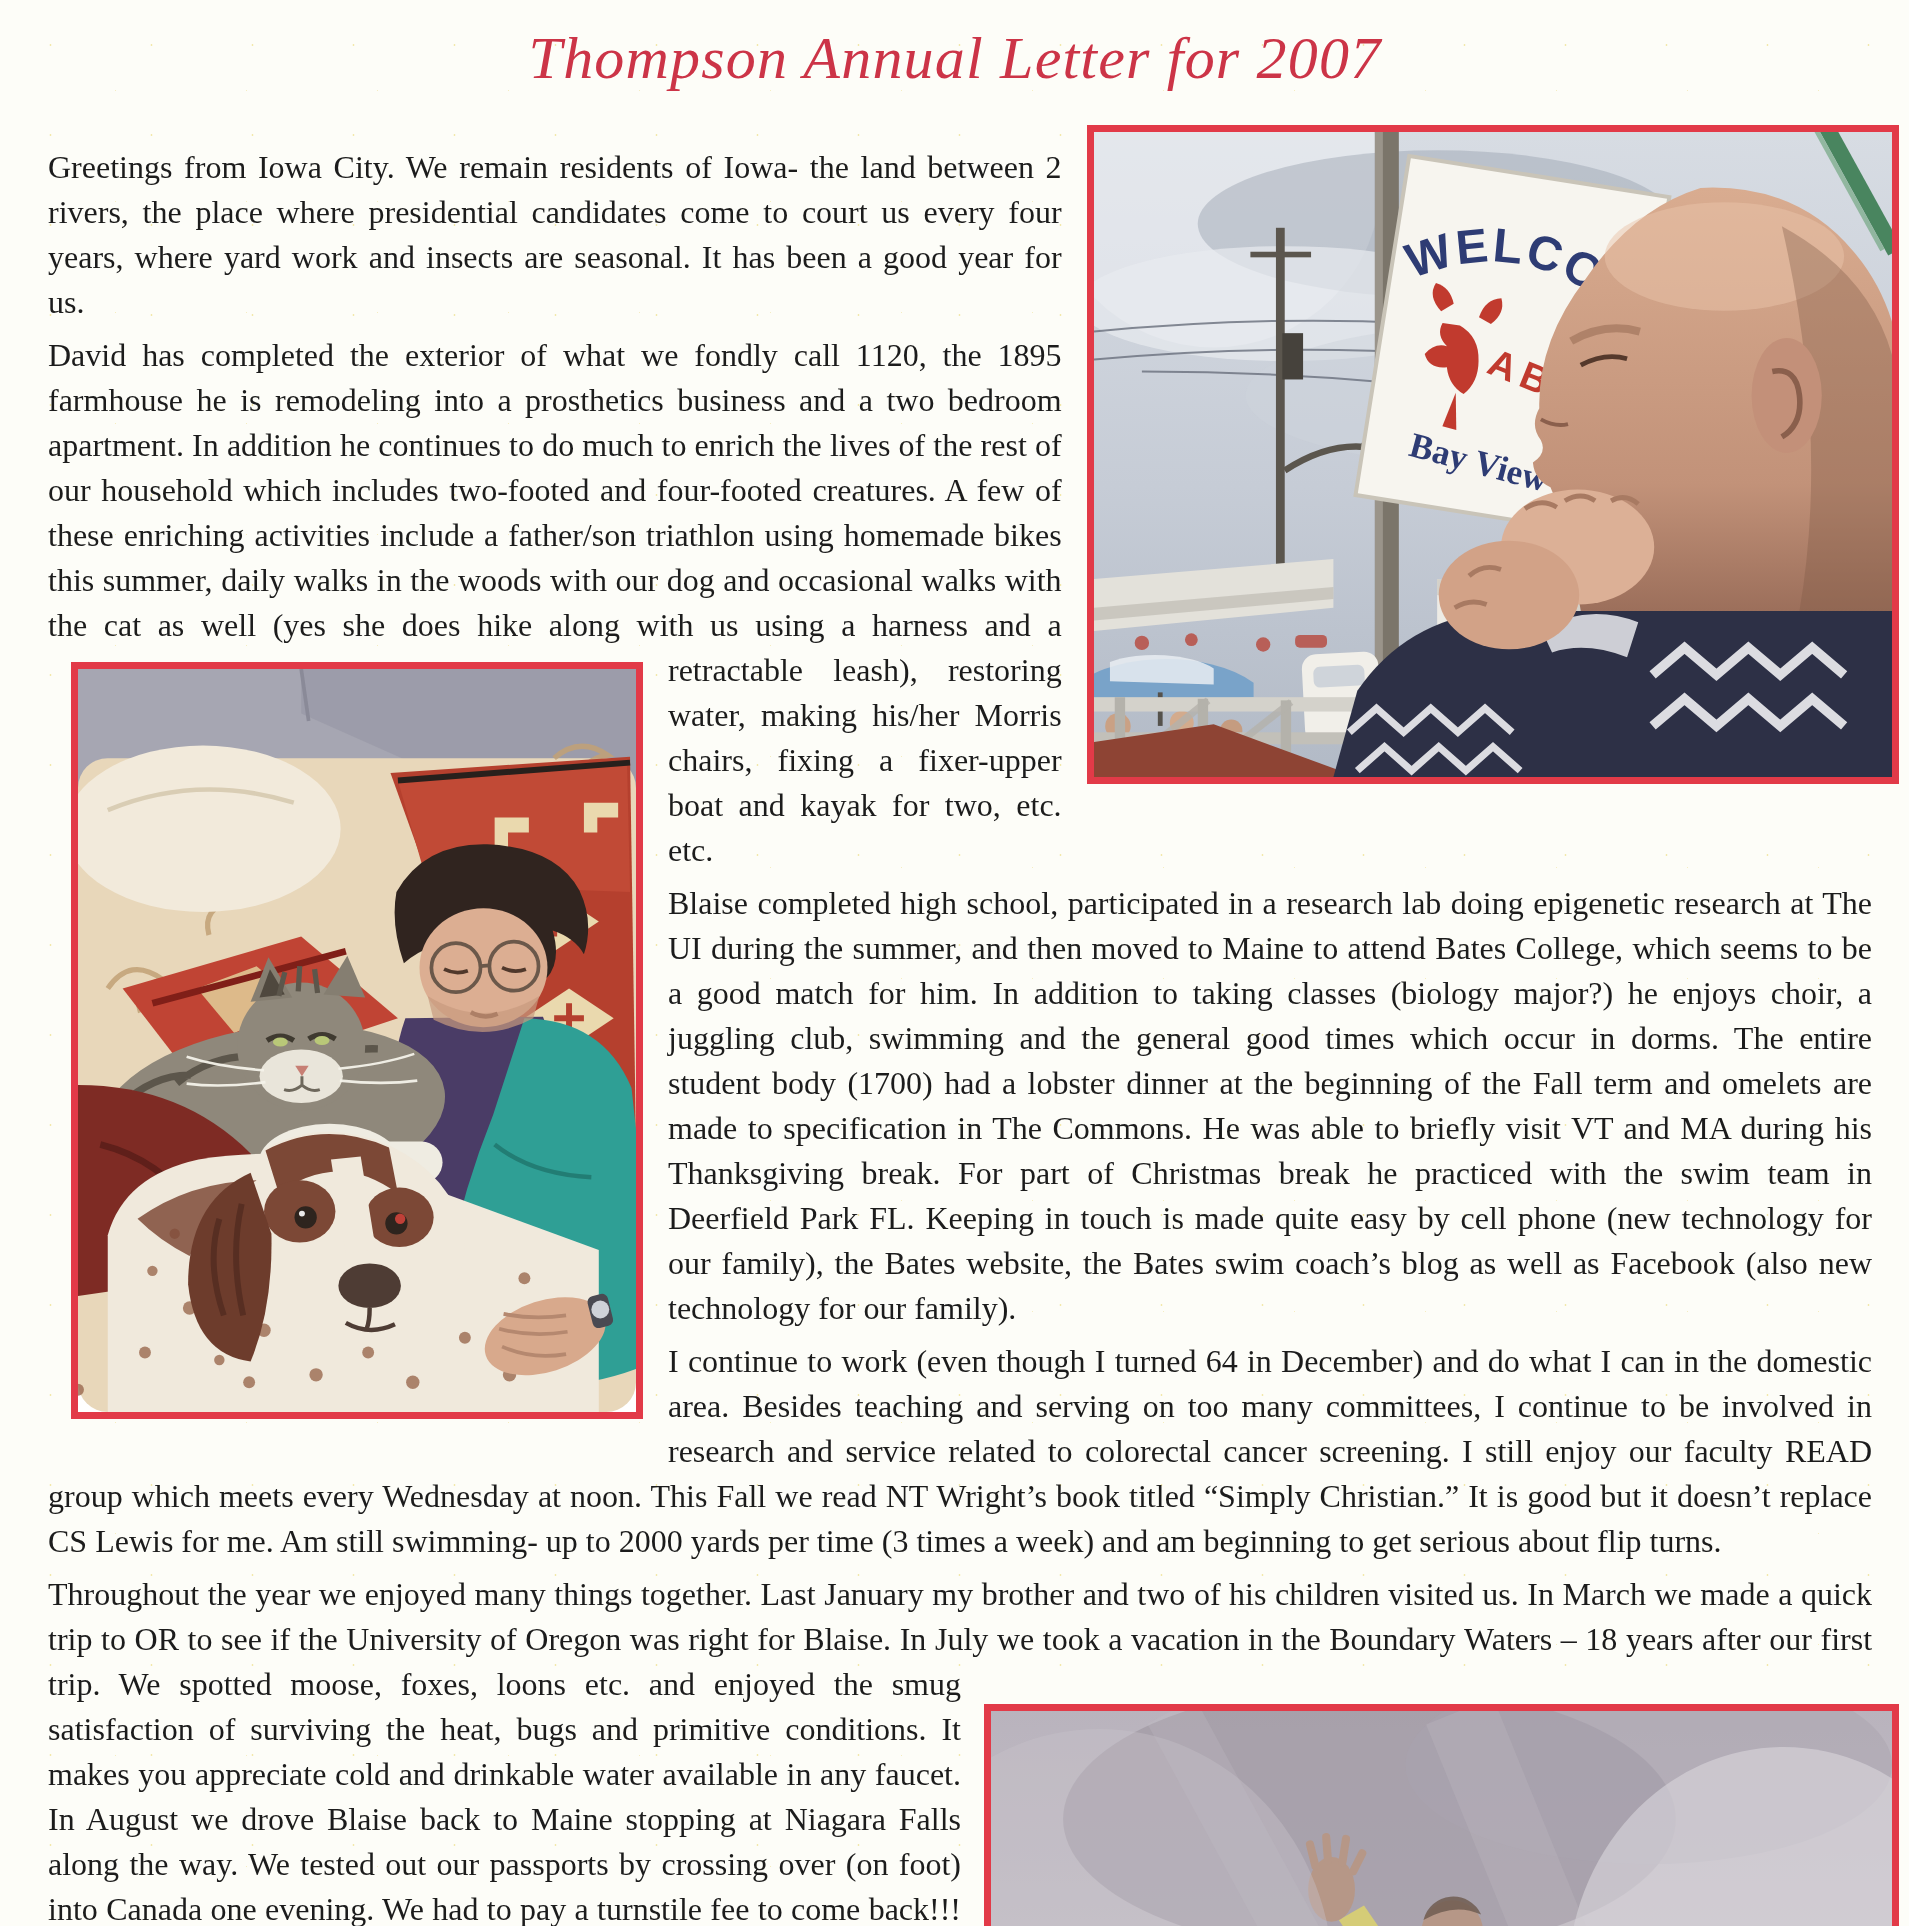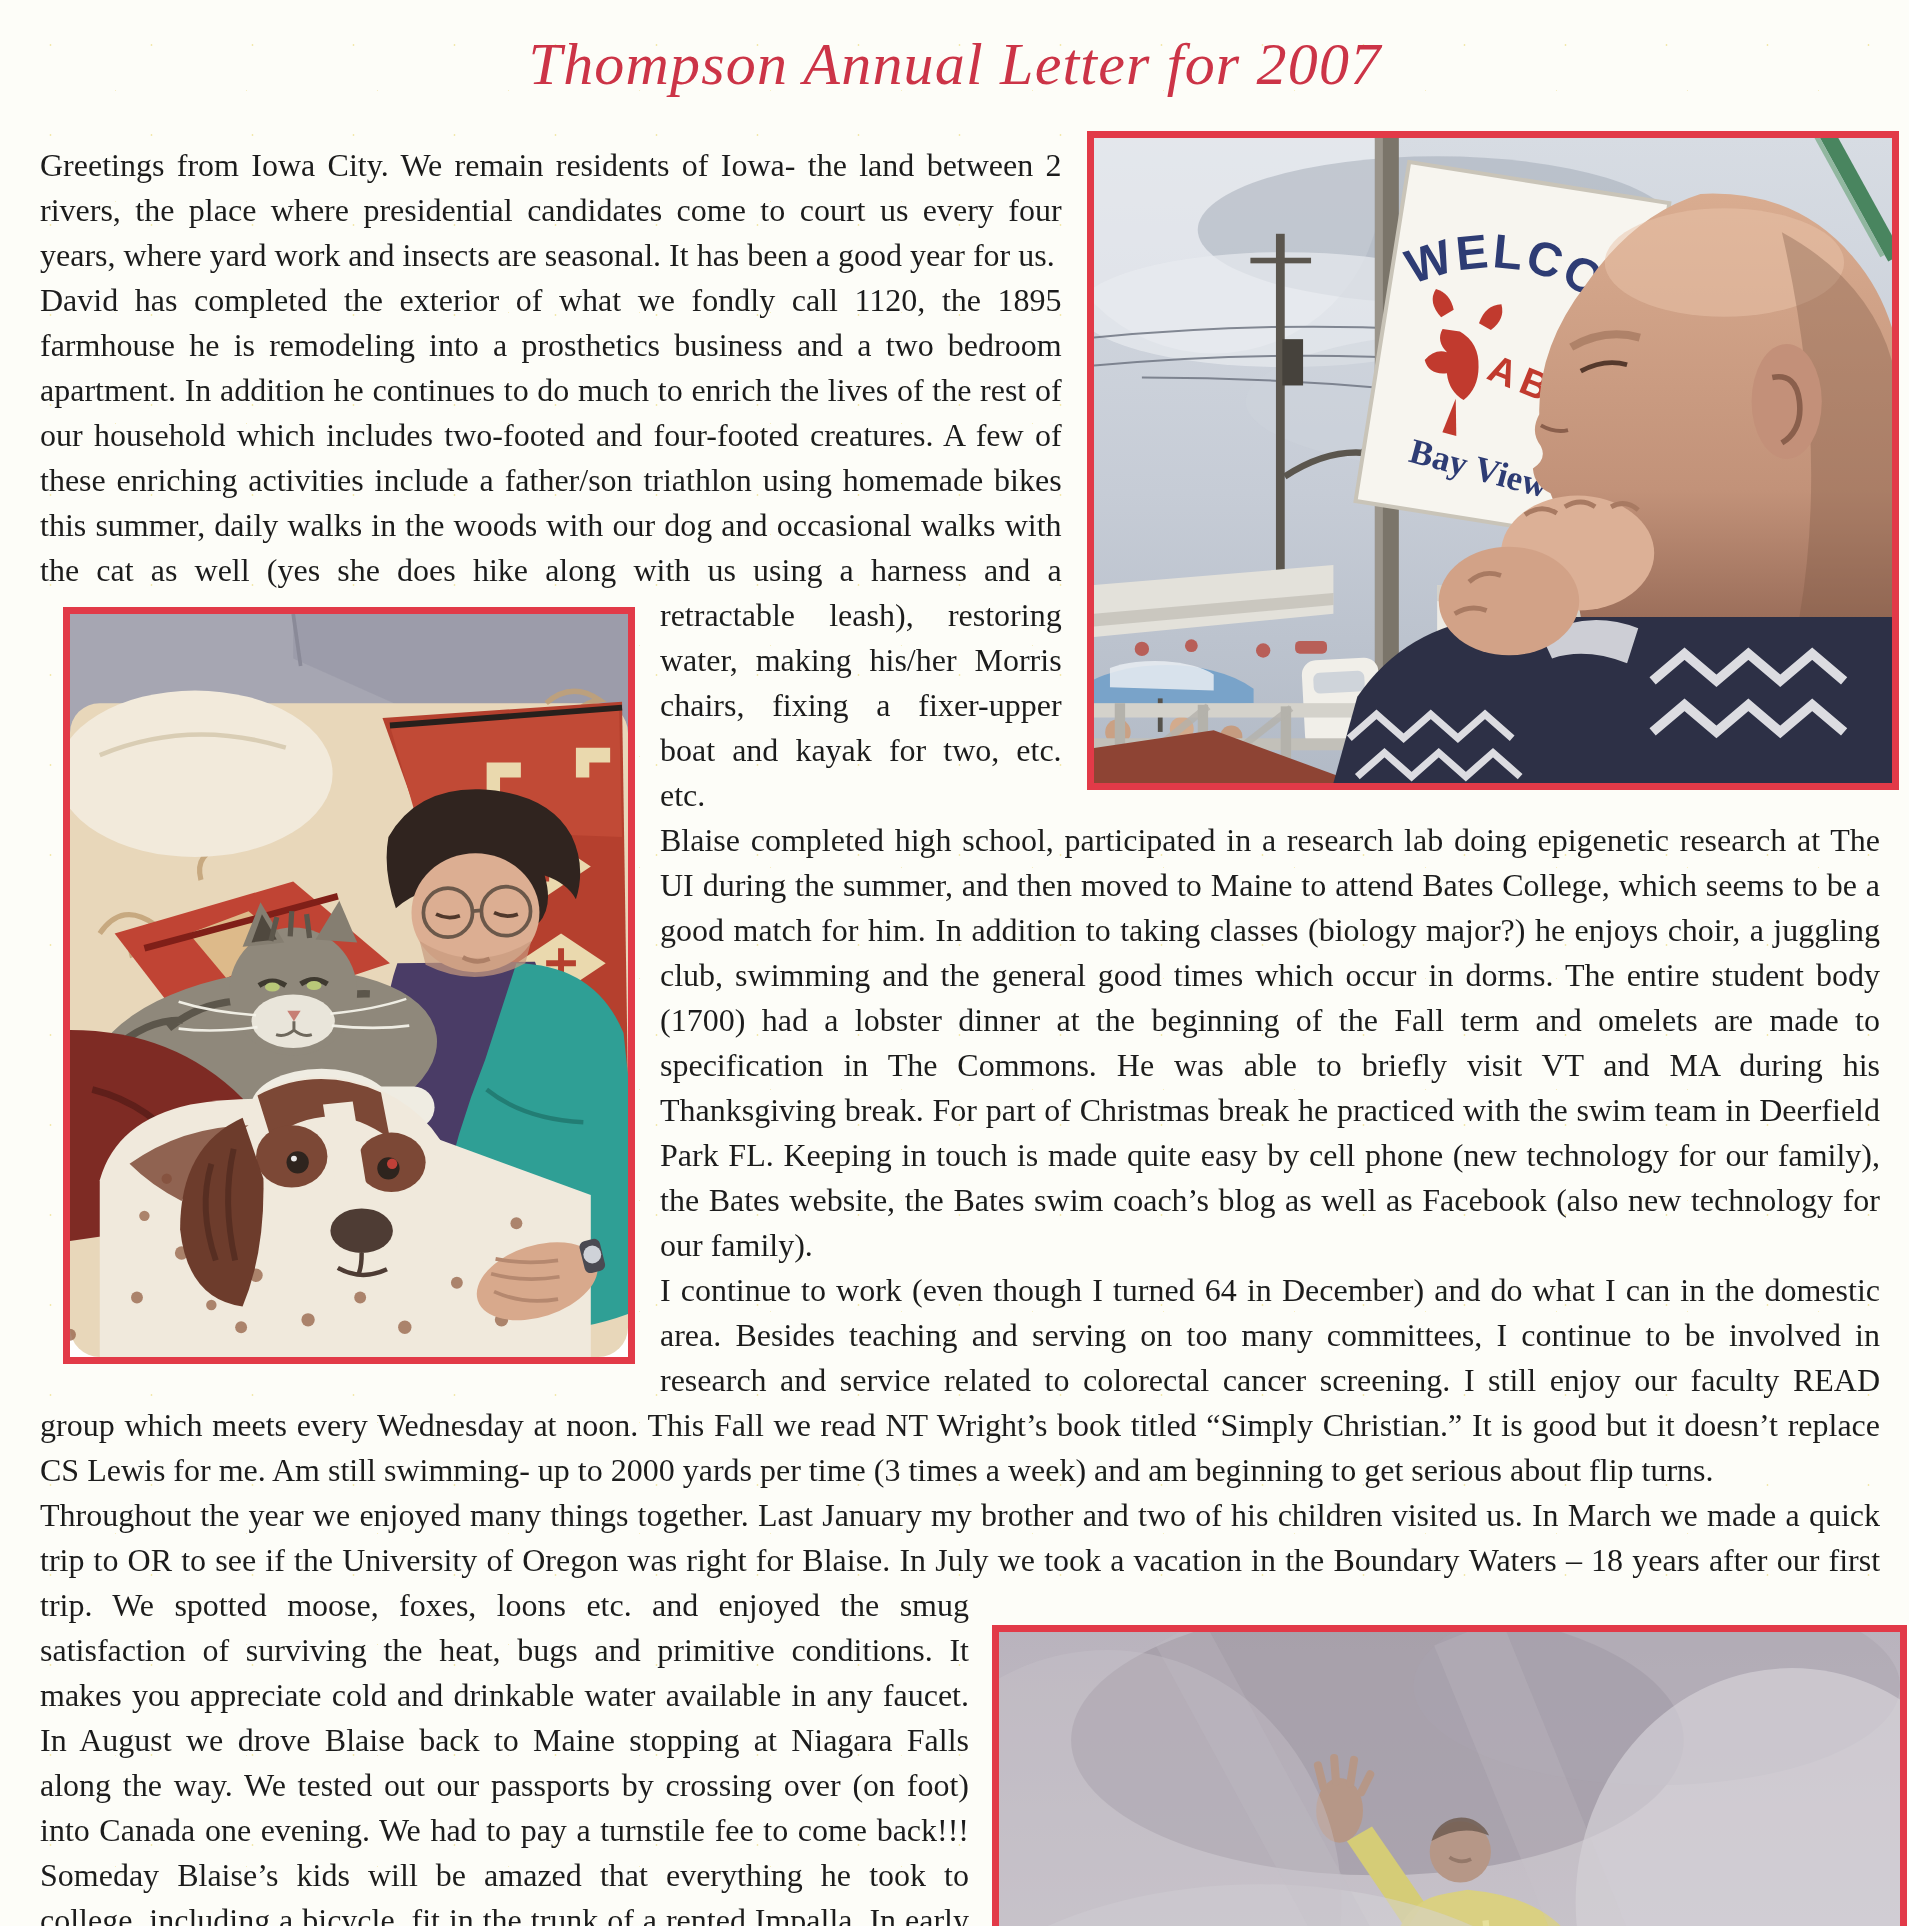--- a/index.html
+++ b/index.html
@@ -11,32 +11,32 @@
   .page{
     position:relative;width:1910px;height:2488px;overflow:hidden;
     color:#1c1c1c;font-size:32px;line-height:45px;
     background-image:
       radial-gradient(circle, #f2e8ab 0.8px, rgba(0,0,0,0) 1.2px),
       radial-gradient(circle, #f5edc2 0.6px, rgba(0,0,0,0) 1px);
     background-size:101px 90px, 131px 111px;
     background-position:0 0, 50px 35px;
   }
   .title{
-    margin:0;padding:30px 0 0 0;
+    margin:0;padding:24px 0 0 0;
     text-align:center;
     font-family:"Liberation Serif", serif;
     font-style:italic;font-weight:500;
     font-size:60px;line-height:68px;letter-spacing:1.2px;
     color:#cc3447;
   }
   .flow{
     padding:45px 30px 0 40px;
     text-align:justify;
   }
-  .para{margin:0;padding:0;text-align:justify;font-family:Liberation Serif, serif;}
+  .para{margin:8px;padding:0;text-align:justify;font-family:Liberation Serif, serif;}
   .photo{
     display:block;
     border:7.7px solid #e23a48;
     background:#ffffff;
     box-sizing:border-box;
     overflow:hidden;
   }
   .photo>svg{display:block;width:100%;height:100%;}
   .photo-dock{float:right;width:812px;height:659px;margin:-11.6px -19px 9.2px 25.4px;}
   .photo-couch{float:left;width:572px;height:757px;margin:14px 25px 15.4px 23px;}

